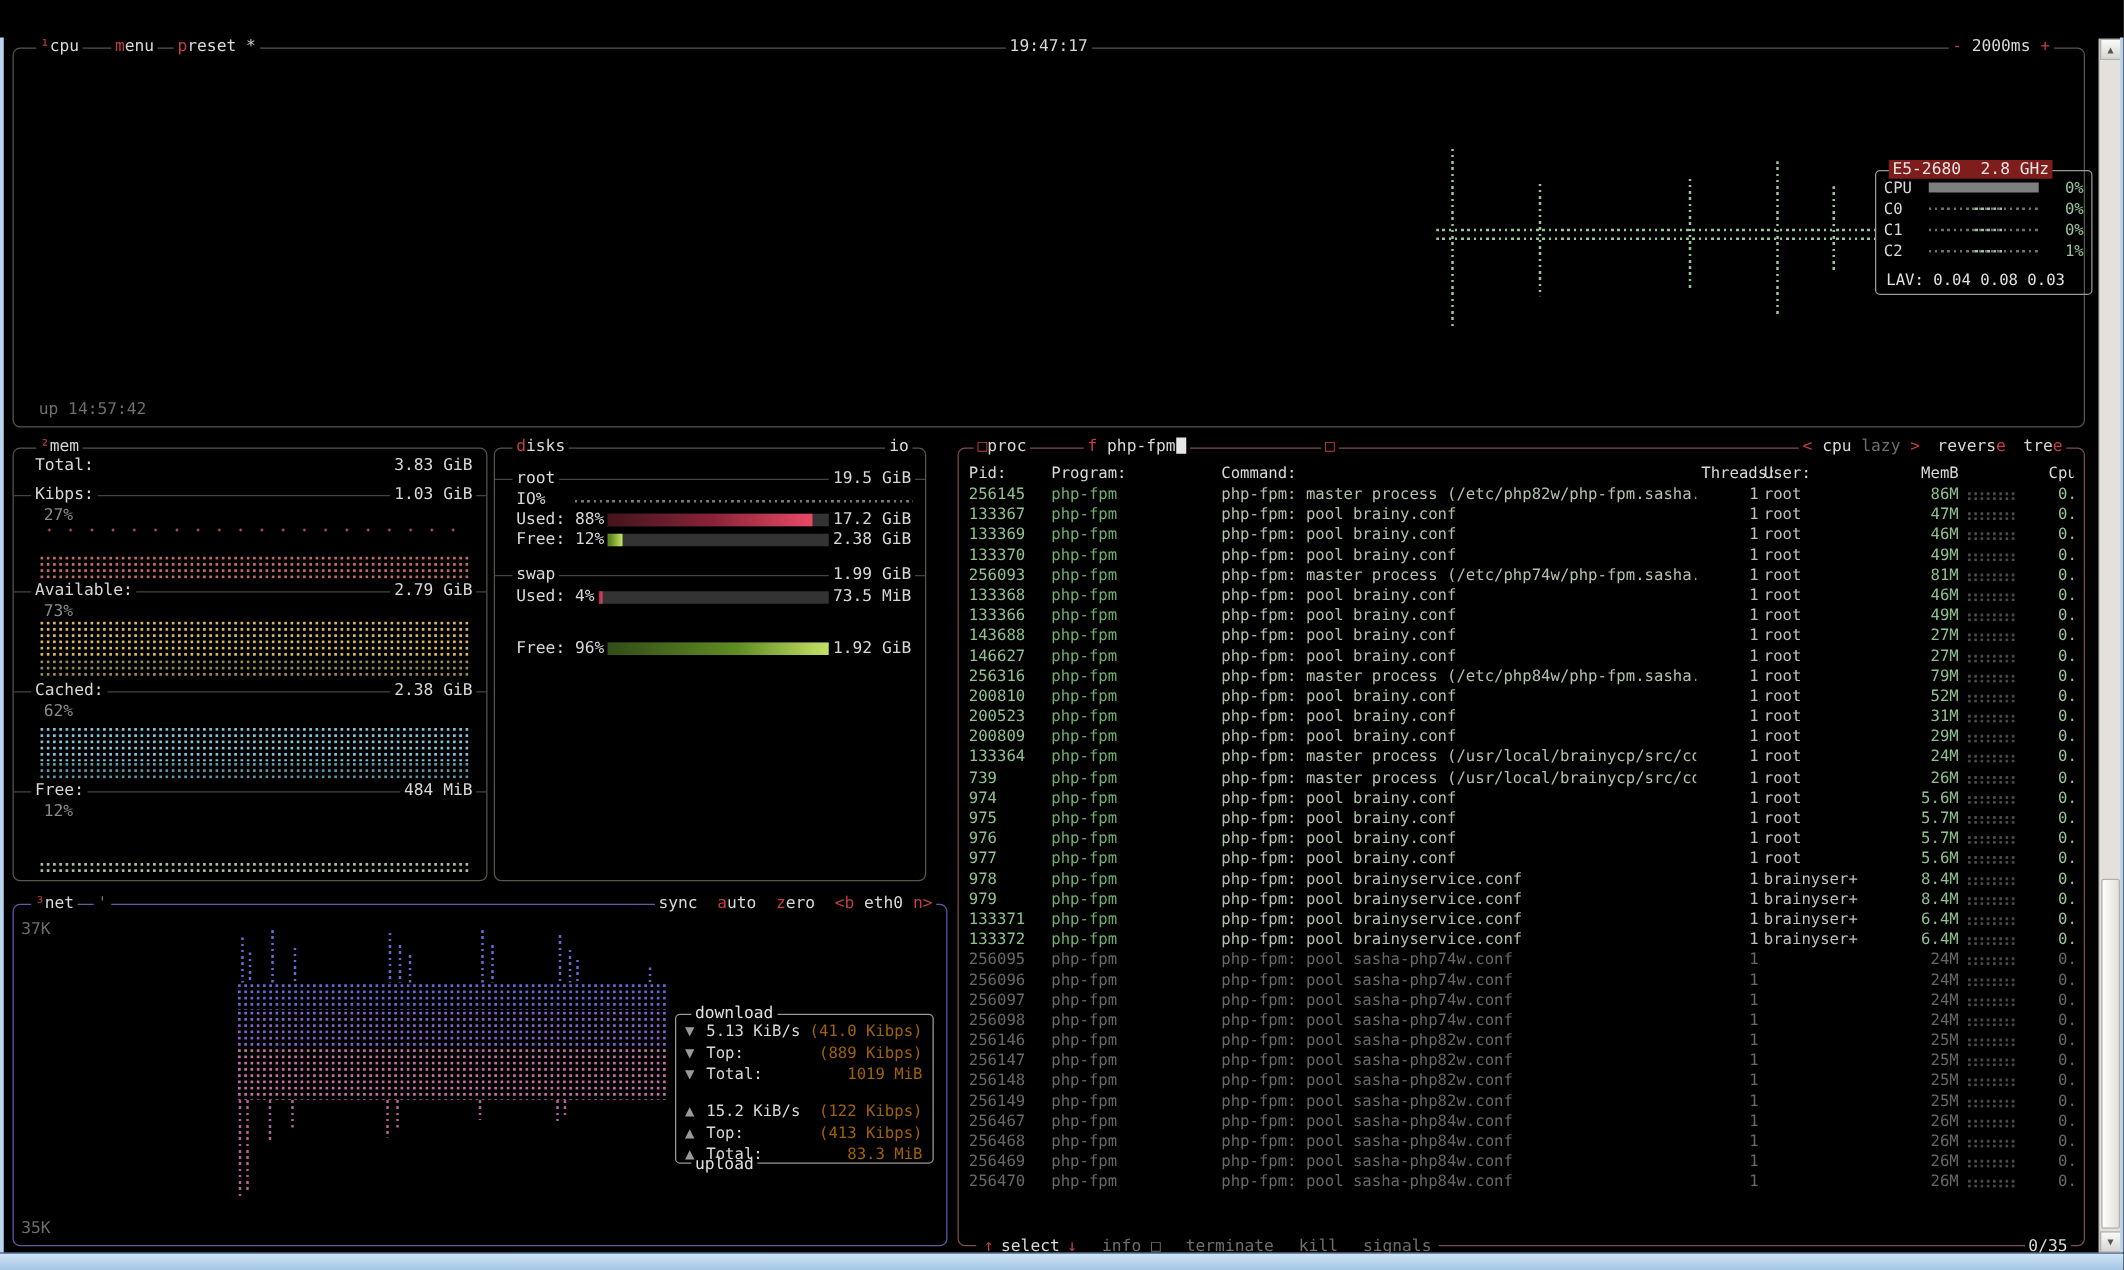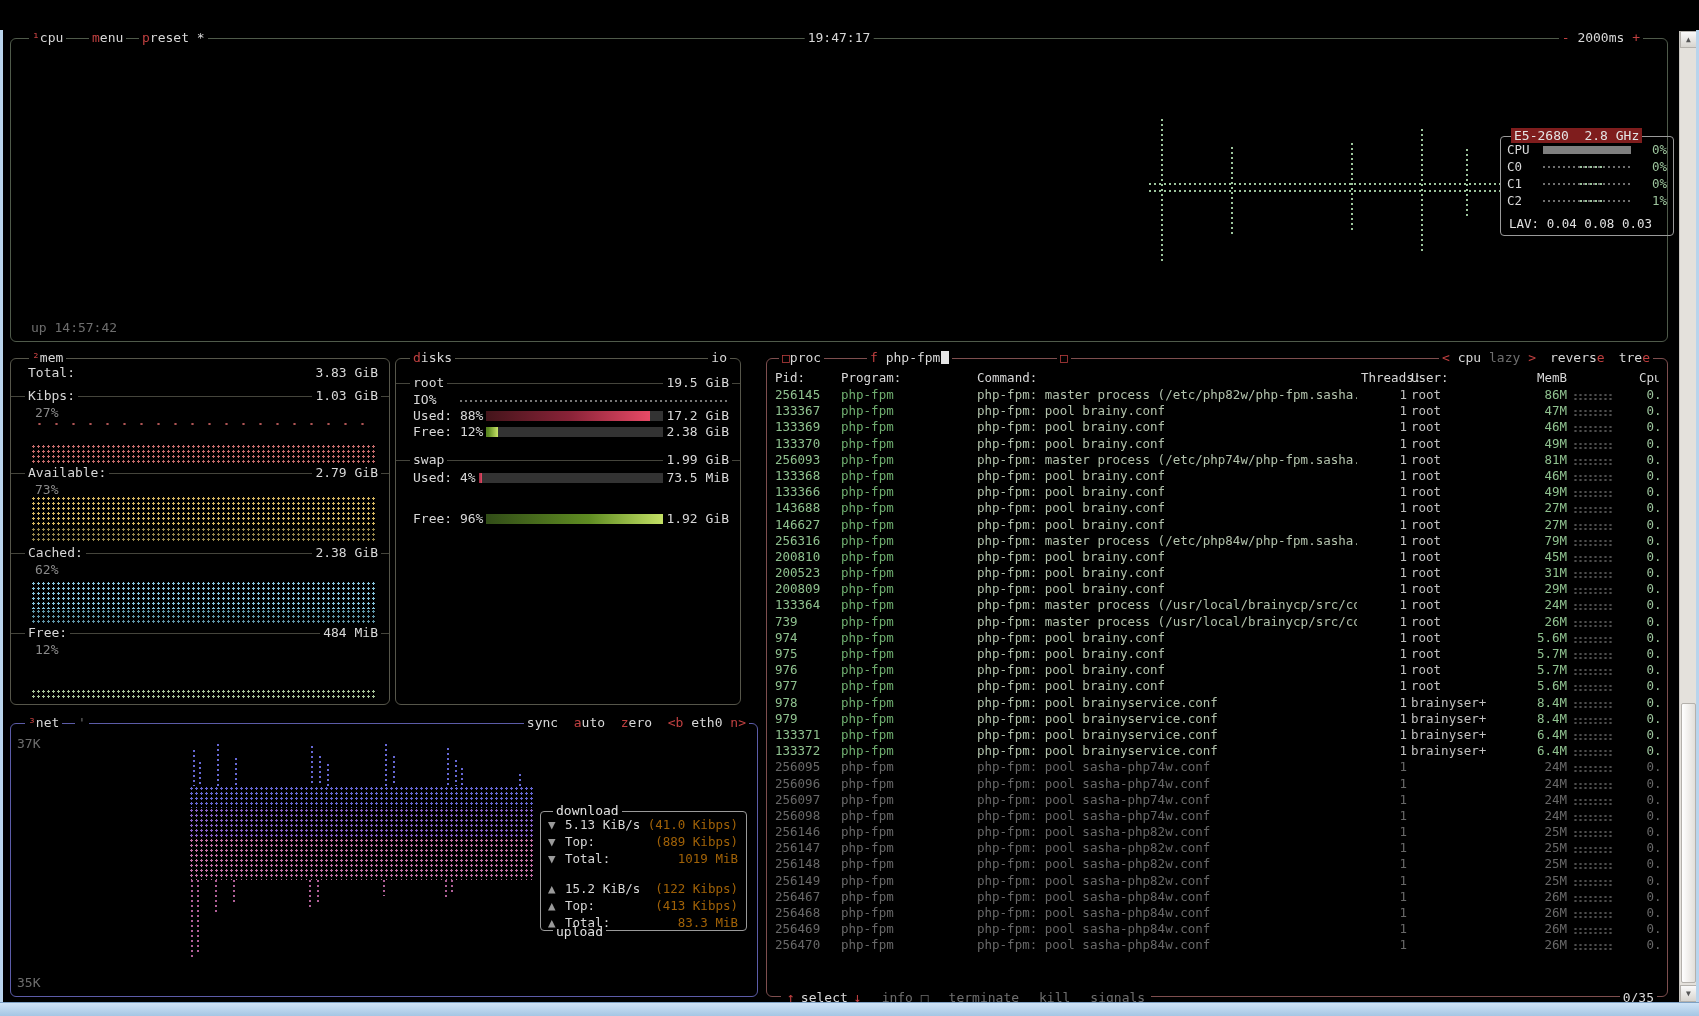--- a/index.html
+++ b/index.html
@@ -458,21 +458,21 @@
             <div class="mini-dots"></div>
           </span>
           <span class="c-cpu">0.0</span>
         </div>
         <div class="prow">
           <span class="c-pid">200810</span>
           <span class="c-prog">php-fpm</span>
           <span class="c-cmd">php-fpm: pool brainy.conf</span>
           <span class="c-thr">1</span>
           <span class="c-user">root</span>
-          <span class="c-mem">45M</span>
+          <span class="c-mem">52M</span>
           <span class="c-dots">
             <div class="mini-dots"></div>
           </span>
           <span class="c-cpu">0.0</span>
         </div>
         <div class="prow">
           <span class="c-pid">200523</span>
           <span class="c-prog">php-fpm</span>
           <span class="c-cmd">php-fpm: pool brainy.conf</span>
           <span class="c-thr">1</span>

